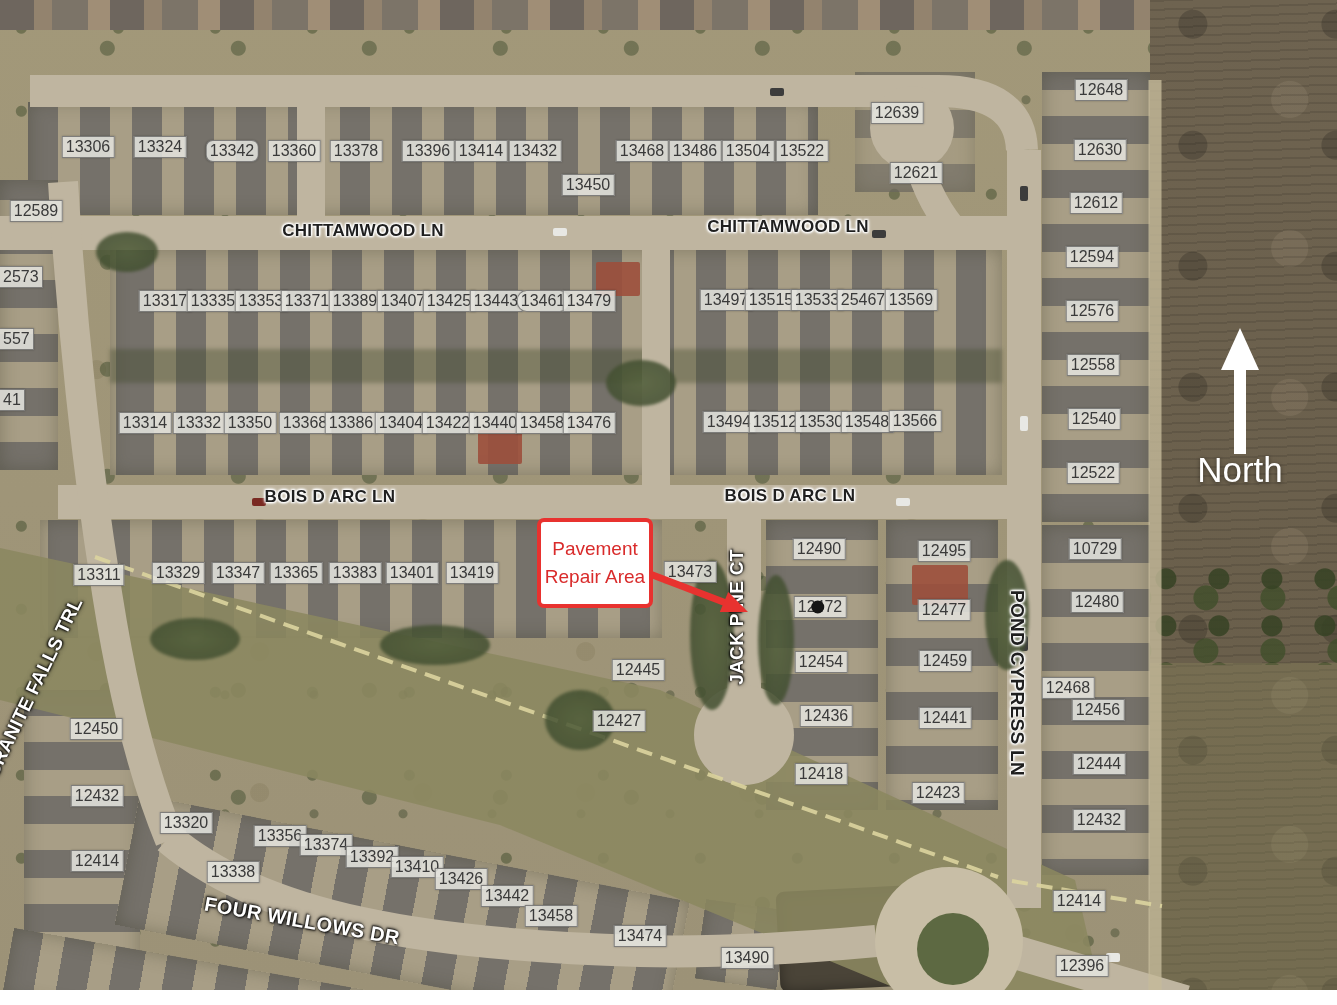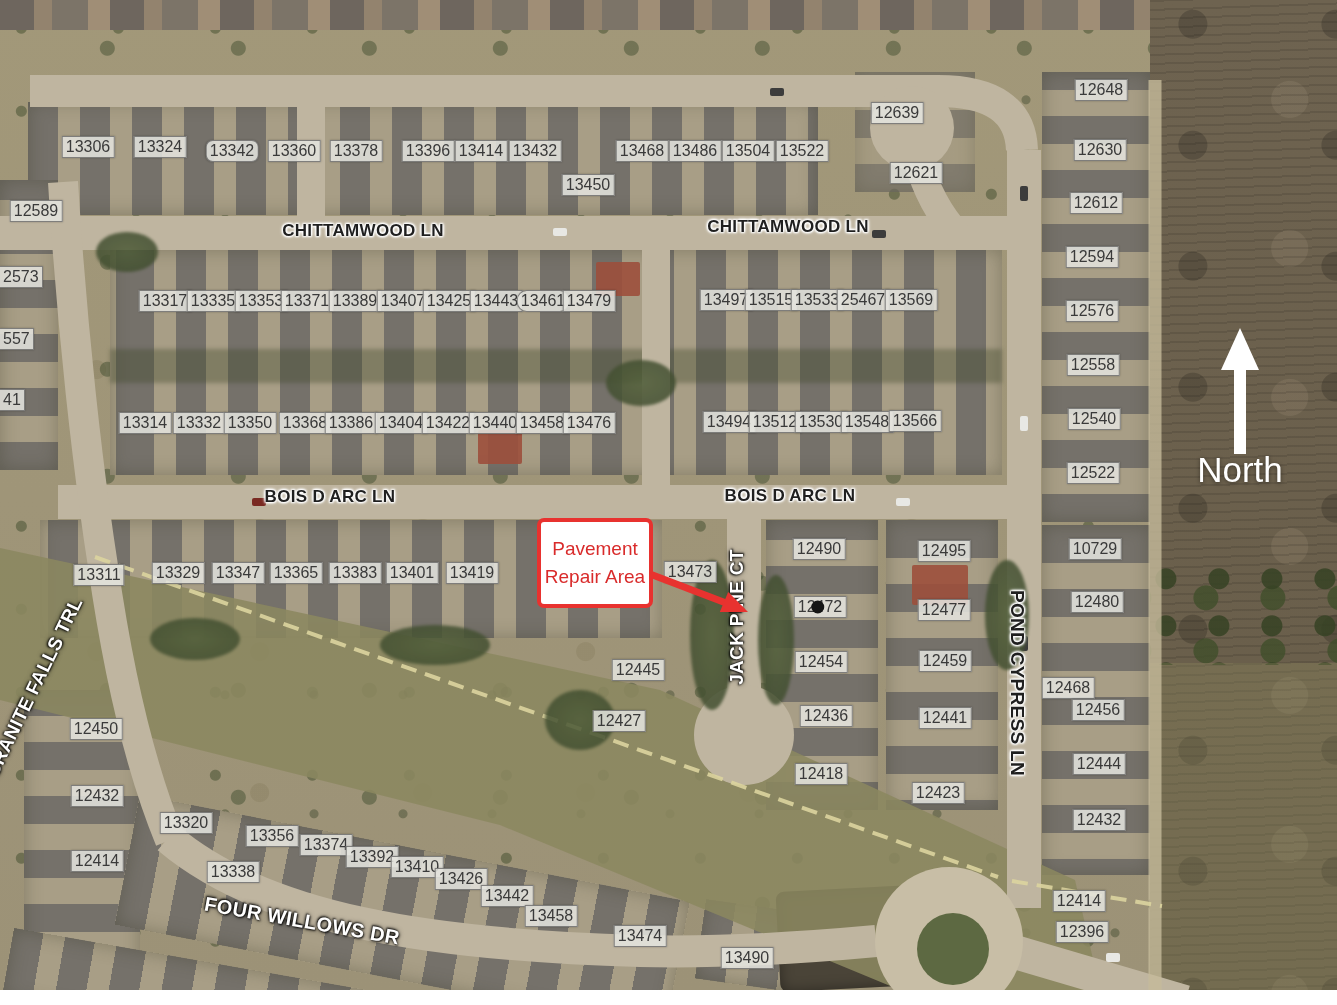--- a/index.html
+++ b/index.html
@@ -220,31 +220,31 @@
         <div class="hlabel" style="left: 945px; top: 661px;"><span>12459</span></div>
         <div class="hlabel" style="left: 945px; top: 718px;"><span>12441</span></div>
         <div class="hlabel" style="left: 938px; top: 793px;"><span>12423</span></div>
         <div class="hlabel" style="left: 1095px; top: 549px;"><span>10729</span></div>
         <div class="hlabel" style="left: 1097px; top: 602px;"><span>12480</span></div>
         <div class="hlabel" style="left: 1068px; top: 656px; margin-top: 32px;"><span>12468</span></div>
         <div class="hlabel" style="left: 1098px; top: 710px;"><span>12456</span></div>
         <div class="hlabel" style="left: 1099px; top: 764px;"><span>12444</span></div>
         <div class="hlabel" style="left: 1099px; top: 820px;"><span>12432</span></div>
         <div class="hlabel" style="left: 1079px; top: 901px;"><span>12414</span></div>
-        <div class="hlabel" style="left: 1082px; top: 932px;"><span>12396</span></div>
+        <div class="hlabel" style="left: 1082px; top: 966px;"><span>12396</span></div>
         <div class="hlabel" style="left: 36px; top: 211px;"><span>12589</span></div>
         <div class="hlabel edge-left" style="left: 0px; top: 277px;"><span>2573</span></div>
         <div class="hlabel edge-left" style="left: 0px; top: 339px;"><span>557</span></div>
         <div class="hlabel edge-left" style="left: 0px; top: 400px;"><span>41</span></div>
         <div class="hlabel" style="left: 96px; top: 729px;"><span>12450</span></div>
         <div class="hlabel" style="left: 97px; top: 796px;"><span>12432</span></div>
         <div class="hlabel" style="left: 97px; top: 861px;"><span>12414</span></div>
         <div class="hlabel" style="left: 186px; top: 823px;"><span>13320</span></div>
         <div class="hlabel" style="left: 233px; top: 872px;"><span>13338</span></div>
-        <div class="hlabel" style="left: 272px; top: 836px;"><span>13356</span></div>
+        <div class="hlabel" style="left: 280px; top: 836px;"><span>13356</span></div>
         <div class="hlabel" style="left: 326px; top: 845px;"><span>13374</span></div>
         <div class="hlabel" style="left: 372px; top: 857px;"><span>13392</span></div>
         <div class="hlabel" style="left: 417px; top: 867px;"><span>13410</span></div>
         <div class="hlabel" style="left: 461px; top: 879px;"><span>13426</span></div>
         <div class="hlabel" style="left: 507px; top: 896px;"><span>13442</span></div>
         <div class="hlabel" style="left: 551px; top: 916px;"><span>13458</span></div>
         <div class="hlabel" style="left: 640px; top: 936px;"><span>13474</span></div>
         <div class="hlabel" style="left: 747px; top: 958px;"><span>13490</span></div>
       </div>
 

